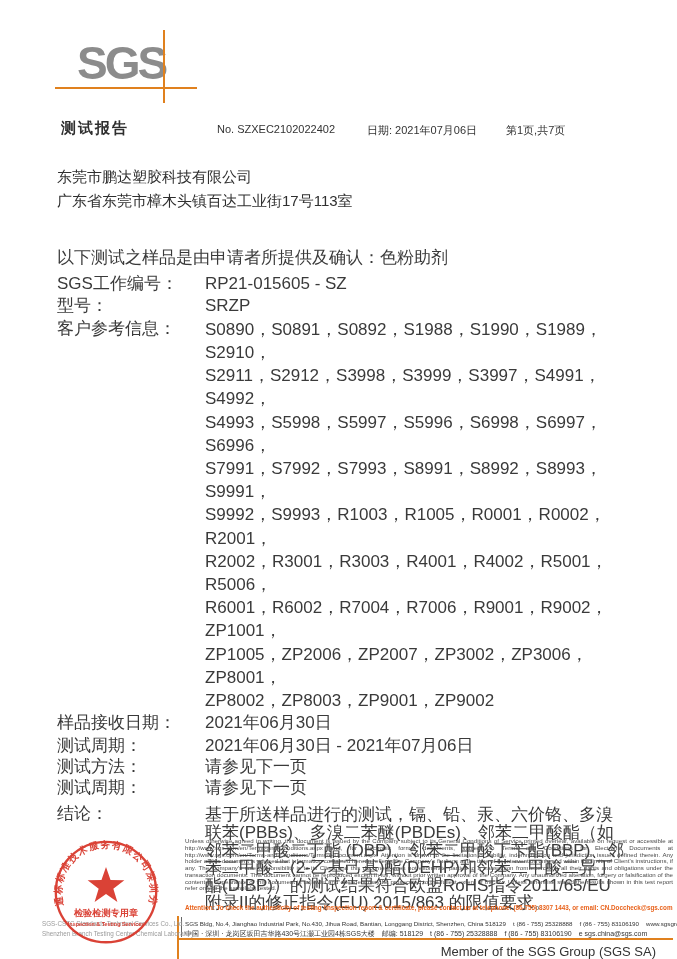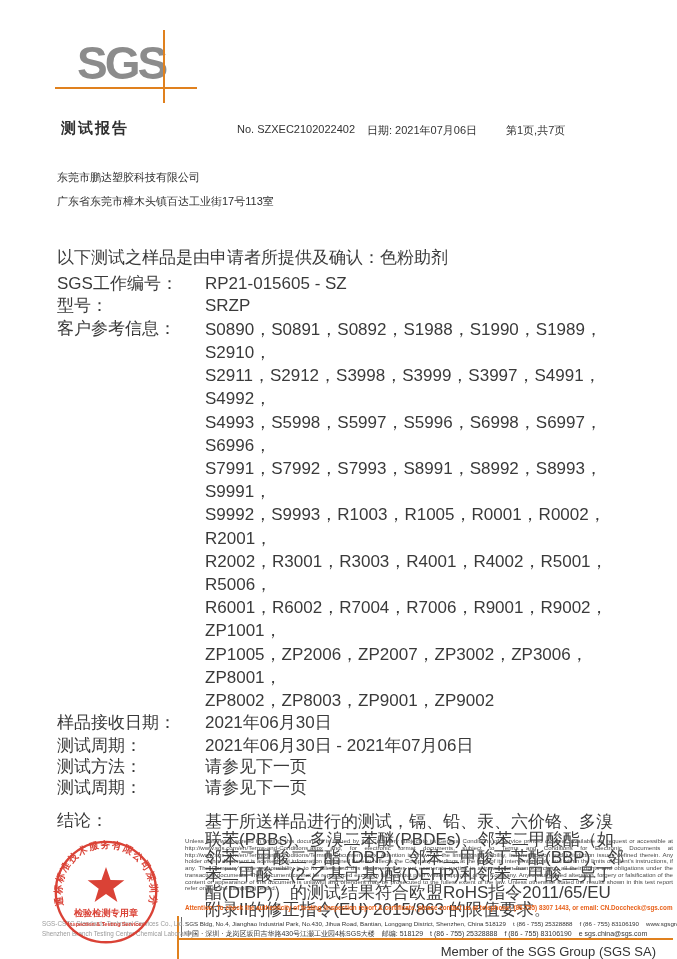--- a/index.html
+++ b/index.html
@@ -13,35 +13,35 @@
   .logo-text {
     position:absolute; left:77px; top:36px;
     font-size:46px; font-weight:bold; letter-spacing:-3px;
     color:#8c8c8c; font-family:"Liberation Sans",sans-serif;
   }
   .logo-vline { position:absolute; left:163px; top:30px; width:2px; height:73px; background:#e0811e; }
   .logo-hline { position:absolute; left:55px; top:87px; width:142px; height:2px; background:#e0811e; }
 
   .title-row { position:absolute; top:121px; left:4px; width:677px; height:20px; font-size:11px; }
   .doc-title { position:absolute; left:57px; top:-2px; font-size:15px; font-weight:bold; color:#2e2e2e; letter-spacing:2px;}
-  .report-no { position:absolute; left:213px; top:2px; color:#333;margin-left:20px; }
+  .report-no { position:absolute; left:213px; top:2px; color:#333; }
   .report-date { position:absolute; left:363px; top:2px; color:#333; }
   .page-info { position:absolute; left:502px; top:2px; color:#333; }
 
   
-  .applicant { position:absolute; left:57px; top:165px; font-size:11px; line-height:24px; color:#2f2f2f; }
+  .applicant { position:absolute; left:57px; top:165px; font-size:15px; line-height:24px; color:#2f2f2f; }
 
   
   .content { position:absolute; left:57px; top:250px; width:570px; font-size:17px; color:#3a3a3a; }
   .intro { line-height:15px; margin-bottom:8px; }
   .frow { display:flex; align-items:flex-start; line-height:22.4px; }
   .frow .lbl { width:148px; flex-shrink:0; }
   .frow .val { flex:1; }
   .ref-line { line-height:23.2px; }
-  .frow.conclusion { margin-top:11px;justify-content:center; }
+  .frow.conclusion { margin-top:4px;justify-content:center; }
   .frow.conclusion .val { line-height:17.6px; padding-top:3px; width:440px; max-width:440px; }
 
   
   .stamp-wrap { position:absolute; left:50px; top:838px; width:112px; height:112px; opacity:.88; z-index:3; }
   .stamp-company-en {
     position:absolute; left:42px; top:919px; z-index:2;
     font-size:6.3px; line-height:9.5px; color:#9a9a9a; white-space:nowrap;
   }
 
   

